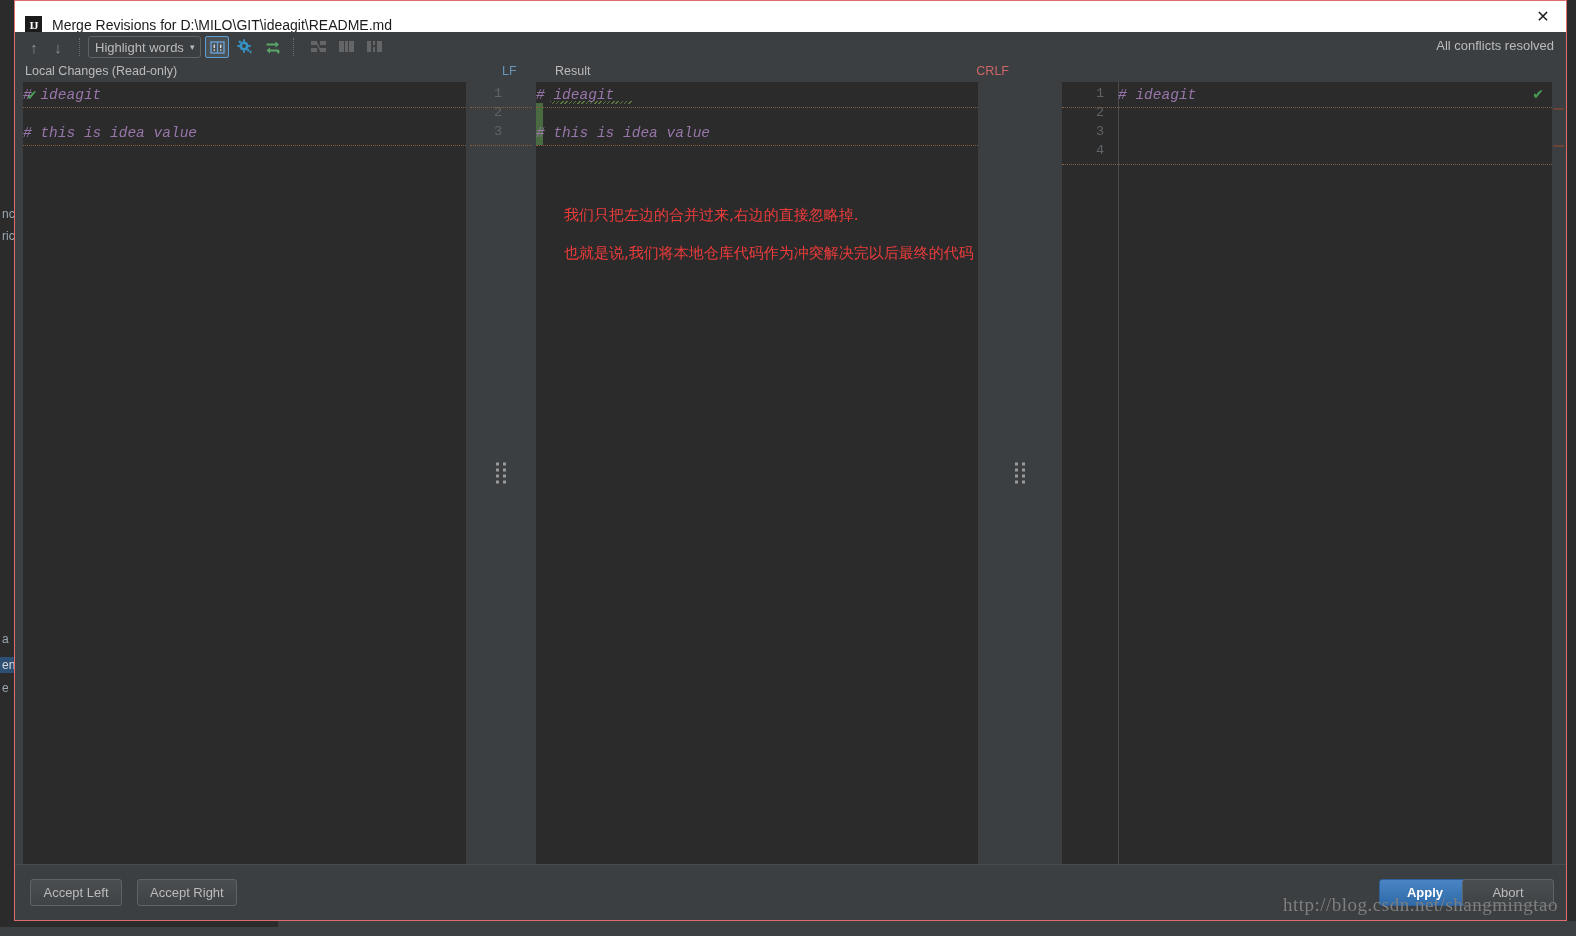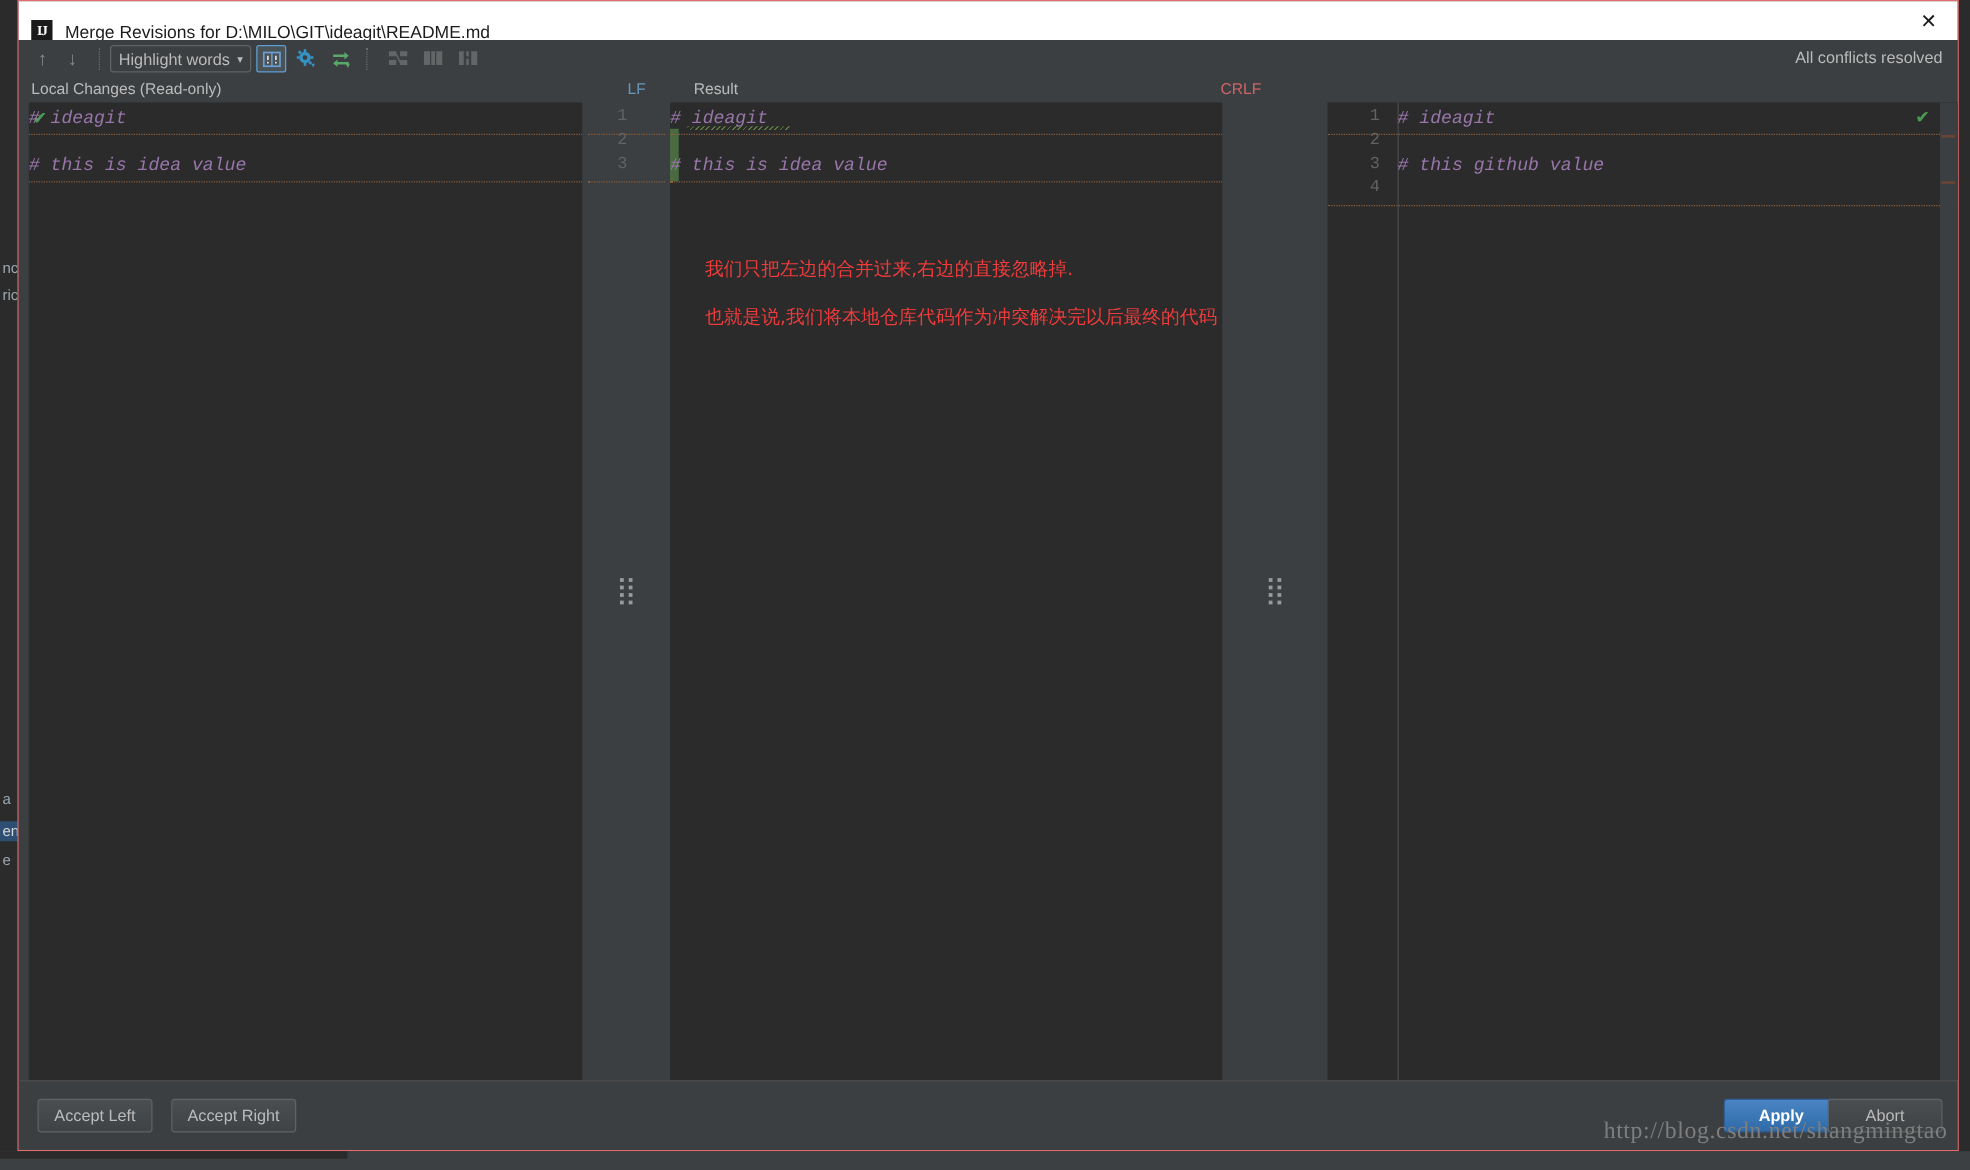--- a/index.html
+++ b/index.html
@@ -500,21 +500,20 @@
           <div class="gnum" style="top:4px;">1</div>
           <div class="gnum" style="top:23px;">2</div>
           <div class="gnum" style="top:42px;">3</div>
           <div class="gnum" style="top:61px;">4</div>
         </div>
         <div class="rnum-divider"></div>
 
         <div class="code-line" style="top:3px;  left:56px;"><span class="txt"># ideagit</span></div>
         <div class="underline-dots" style="top:25px;"></div>
         <div class="code-line" style="top:22px; left:56px;"><span class="txt"></span></div>
-        <div class="code-line" style="top:41px; left:56px;"><span class="txt"># this github value</span></div>
         <div class="code-line" style="top:60px; left:56px;"><span class="txt"></span></div>
         <div class="underline-dots" style="top:82px;"></div>
 
         <div class="check-mark" style="right:22px; top:4px;">✔</div>
 
         <div class="marker-strip">
           <div class="ms-tick" style="top:26px;"></div>
           <div class="ms-tick" style="top:63px;"></div>
         </div>
       </div>

